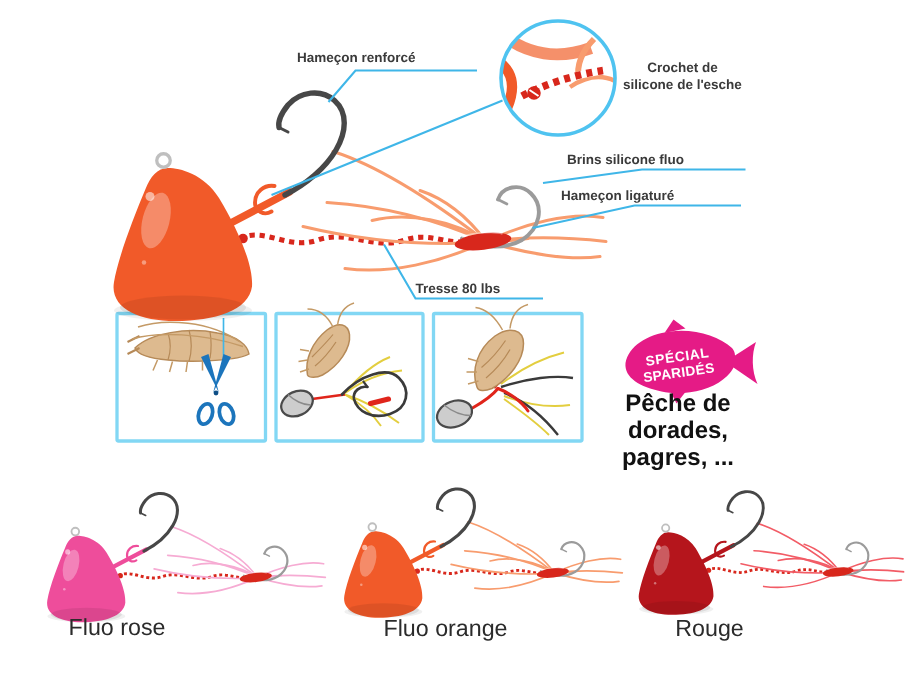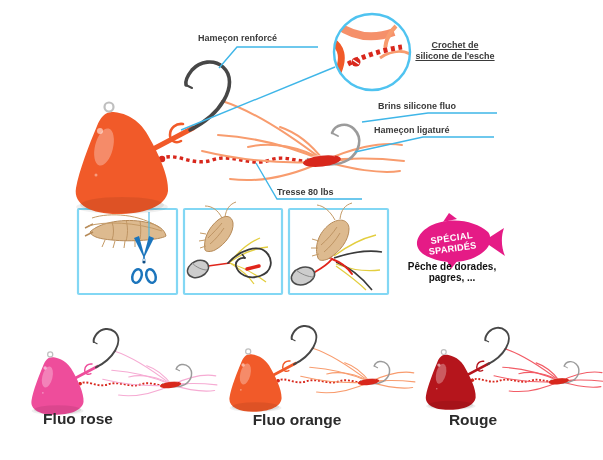--- a/index.html
+++ b/index.html
@@ -1,23 +1,23 @@
 <!DOCTYPE html>
 <html><head>
 <meta charset="utf-8">
 <style>
   html,body{margin:0;padding:0;background:#fff;}
   .stage{position:relative;width:603px;height:460px;background:#fff;overflow:hidden;
          font-family:"Liberation Sans",sans-serif;}
   .stage svg.scene{position:absolute;left:0;top:0;}
   .lbl{position:absolute;font-weight:600;font-size:9px;line-height:1.25;color:#3A3A3A;}
   .lbl.r{}
-  .lbl.c{text-align:center;text-decoration:underline;}
-  .variant-label{position:absolute;font-weight:700;font-size:15.5px;color:#2B2B2B;text-align:center;}
-  .caption{position:absolute;font-weight:700;font-size:10px;color:#111;text-align:center;}
+  .lbl.c{text-align:center;}
+  .variant-label{position:absolute;font-weight:400;font-size:15.5px;color:#2B2B2B;text-align:center;}
+  .caption{position:absolute;font-weight:700;font-size:16px;color:#111;text-align:center;}
 </style>
 </head>
 <body>
 
 <div class="stage">
 
   <svg class="scene" id="scene" width="603" height="460" viewBox="0 0 603 460">
     <defs>
       <clipPath id="magclip">
           <circle cx="372" cy="52" r="38"></circle>

